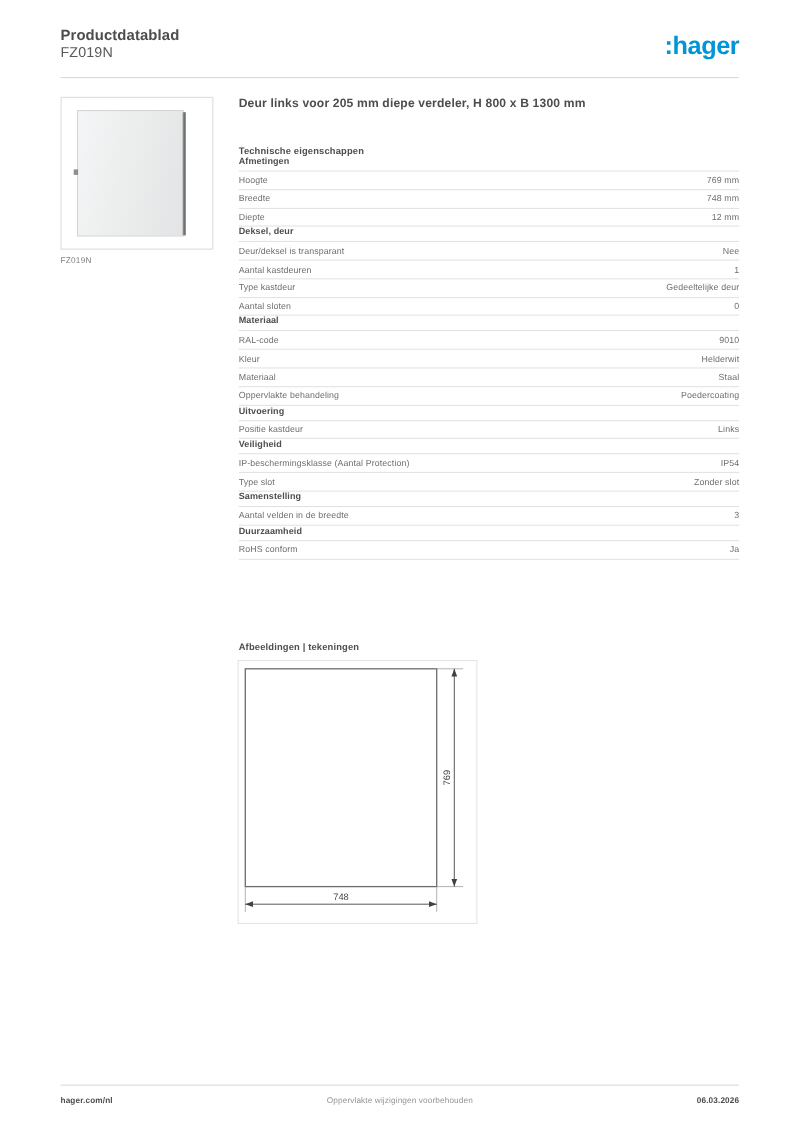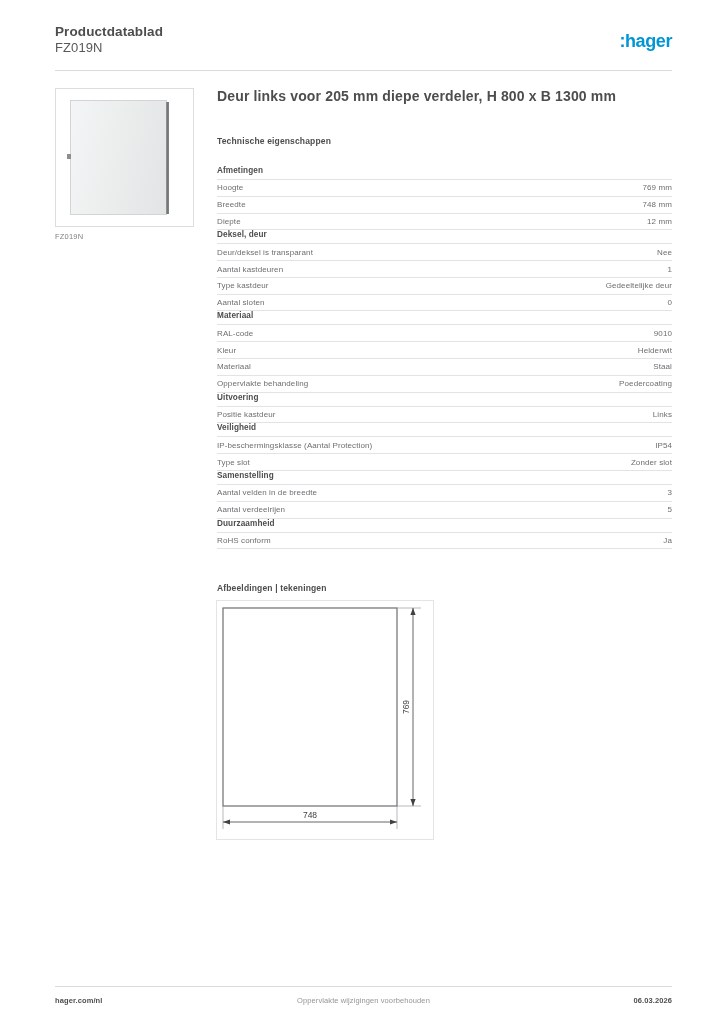--- a/index.html
+++ b/index.html
@@ -43,21 +43,21 @@
     font-size: 13px;
     font-weight: normal;
     color: #58595b;
     line-height: 16px;
     letter-spacing: 0.1px;
   }
   .logo {
     position: absolute;
     right: 0;
     top: 5px;
-    font-size: 18px;
+    font-size: 23px;
     font-weight: bold;
     color: #0096d6;
     letter-spacing: -0.4px;
     line-height: 24px;
   }
   .header-rule {
     position: absolute;
     left: 55px;
     top: 70px;
     width: 617px;
@@ -111,32 +111,31 @@
   }
 
   
   .main {
     position: absolute;
     left: 217px;
     top: 88px;
     width: 455px;
   }
   .product-desc {
-    font-size: 14px;
+    font-size: 11px;
     font-weight: bold;
     color: #4d4d4f;
     letter-spacing: 0.15px;
     margin-bottom: 32px;
   }
   .tech-title {
     font-size: 8.5px;
     font-weight: bold;
     color: #4d4d4f;
     letter-spacing: 0.15px;
-    margin-bottom: 20px;
   }
 
   .group { }
   .group-title {
     font-size: 8.2px;
     font-weight: bold;
     color: #4d4d4f;
     letter-spacing: 0.1px;
     padding-bottom: 4px;
     border-bottom: 1px solid #e2e3e4;
@@ -315,24 +314,20 @@
             <span class="spec-label">Type slot</span>
             <span class="spec-value">Zonder slot</span>
           </div>
         </div>
         <div class="group">
           <div class="group-title">Samenstelling</div>
           <div class="spec-row">
             <span class="spec-label">Aantal velden in de breedte</span>
             <span class="spec-value">3</span>
           </div>
-          <div class="spec-row">
-            <span class="spec-label">Aantal verdeelrijen</span>
-            <span class="spec-value">5</span>
-          </div>
         </div>
         <div class="group">
           <div class="group-title">Duurzaamheid</div>
           <div class="spec-row">
             <span class="spec-label">RoHS conform</span>
             <span class="spec-value">Ja</span>
           </div>
         </div>
       </div>
   </div>

